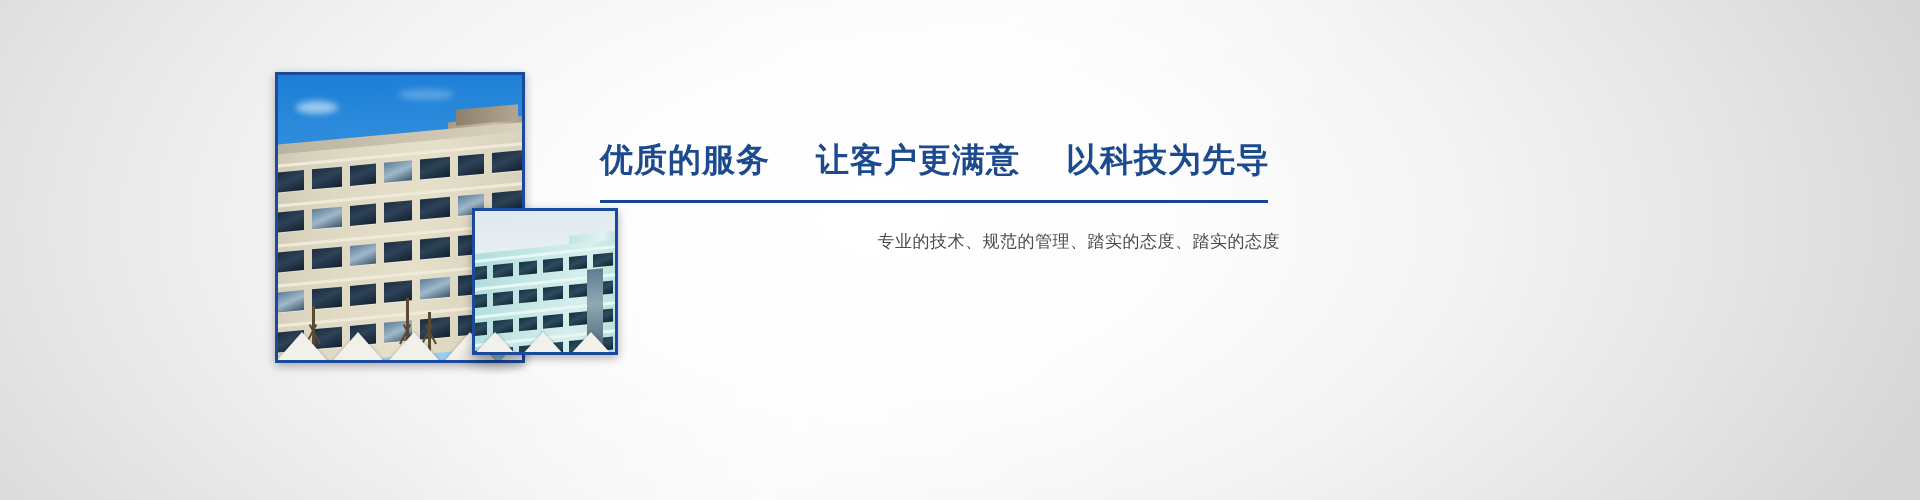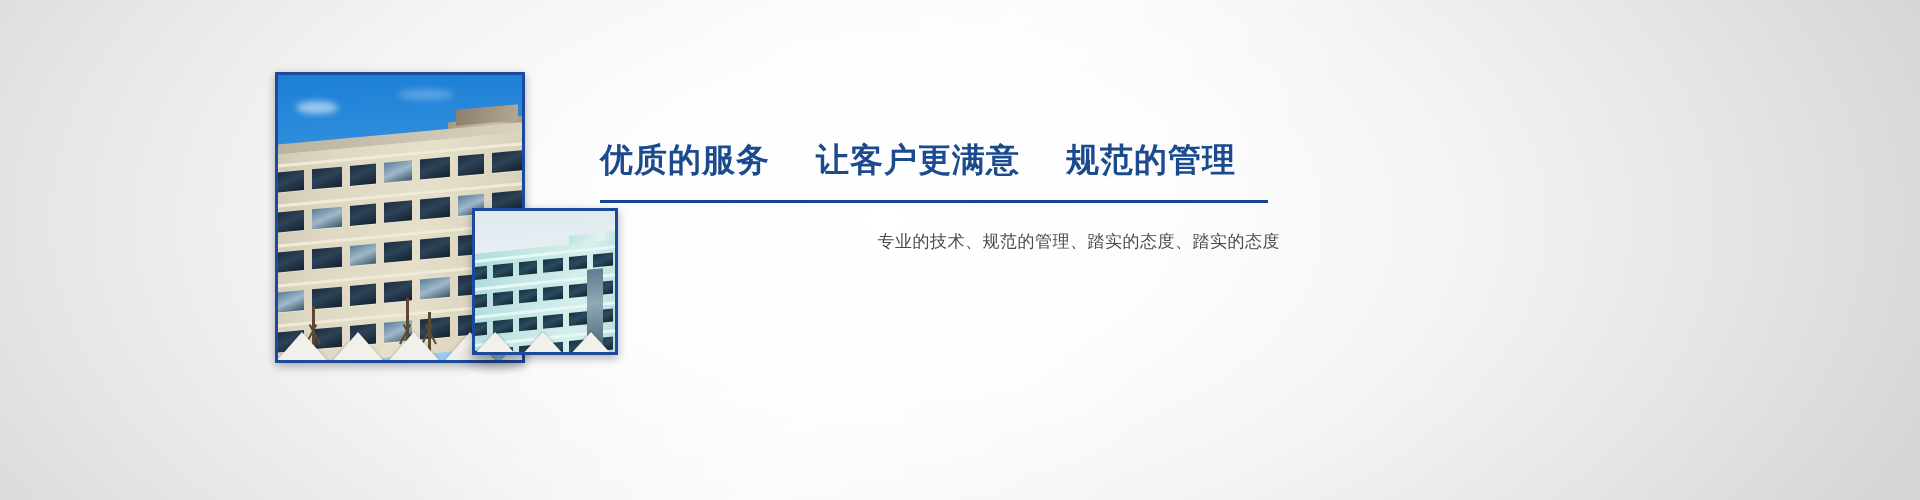--- a/index.html
+++ b/index.html
@@ -271,19 +271,19 @@
         <div class="tent" style="left:52px;border-left-width:24px;border-right-width:24px;border-bottom-width:26px;"></div>
         <div class="tent" style="left:100px;border-left-width:24px;border-right-width:24px;border-bottom-width:26px;"></div>
       </div>
     </div>
   </div>
 
   <div class="textblock">
     <div class="headline">
       <span class="phrase">优质的服务</span>
       <span class="phrase">让客户更满意</span>
-      <span class="phrase">规范的管理</span>
+      <span class="phrase">以科技为先导</span>
     </div>
     <div class="rule"></div>
     <div class="subtitle">专业的技术、规范的管理、踏实的态度、踏实的态度</div>
   </div>
 
 </div>
 
 </body></html>

